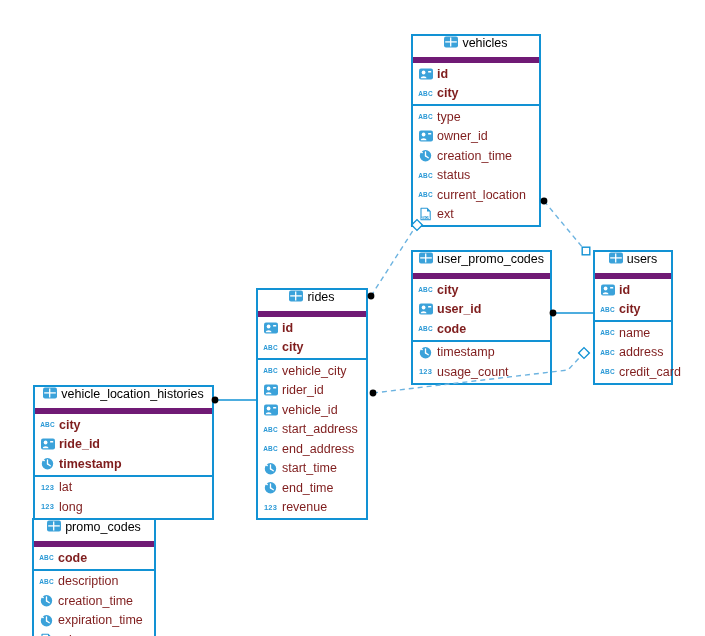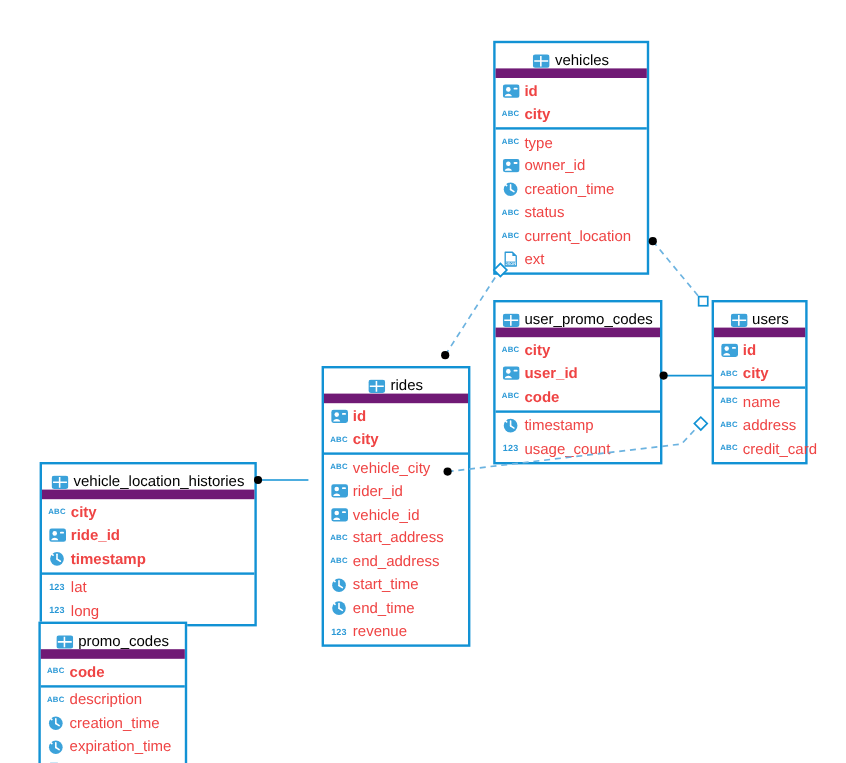--- a/index.html
+++ b/index.html
@@ -11,39 +11,39 @@
   #canvas{position:relative;width:705px;height:636px;background:#ffffff;}
   .table{
     position:absolute;
     background:#ffffff;
     border:2px solid #1292d4;
     box-sizing:border-box;
     z-index:1;
   }
   .table-header{
     height:21px;
-    border-bottom:8px solid #701a75;
-    display:flex;align-items:flex-end;justify-content:center;
+    border-bottom:6px solid #701a75;
+    display:flex;align-items:flex-start;justify-content:center;
     gap:4px;
     font-size:12.5px;color:#000;
     white-space:nowrap;
   }
   .section{padding:1px 0;}
   .section.keys{border-bottom:2px solid #1292d4;}
   .row{
     height:19.5px;
     display:flex;align-items:center;
     padding-left:4px;
     white-space:nowrap;
   }
   .row .icon-cell{
     width:17px;min-width:17px;
     display:flex;align-items:flex-start;justify-content:center;
   }
-  .row .fname{font-size:12.5px;color:#ef4444;margin-left:3px;}
+  .row .fname{font-size:12.5px;color:#7f1d1d;margin-left:3px;}
   .row.key .fname{font-weight:700;}
   .abc{
     font-size:6.5px;font-weight:700;color:#2b99d6;letter-spacing:0.2px;
   }
   .n123{
     font-size:7.5px;font-weight:600;color:#2b99d6;letter-spacing:0.2px;
   }
   #rels{
     position:absolute;left:0;top:0;width:705px;height:636px;
     z-index:2;pointer-events:none;
@@ -233,21 +233,21 @@
             <span class="fname">address</span>
           </div>
           <div class="row">
             <span class="icon-cell">
               <span class="abc">ABC</span>
             </span>
             <span class="fname">credit_card</span>
           </div>
         </div>
       </div>
-      <div class="table" style="left: 256px; top: 305px; width: 124px; margin-left: 12px;">
+      <div class="table" style="left: 256px; top: 288px; width: 112px;">
         <div class="table-header">
           <svg width="14" height="12" viewBox="0 0 14 12">
             <rect x="0" y="0.5" width="14" height="11" rx="2" fill="#3ba2da"></rect>
             <line x1="1.2" y1="5.9" x2="12.8" y2="5.9" stroke="#fff" stroke-width="1.3"></line>
             <line x1="6.7" y1="1.6" x2="6.7" y2="10.4" stroke="#fff" stroke-width="1.3"></line>
           </svg>
           <span>rides</span>
         </div>
         <div class="section keys">
           <div class="row key">

